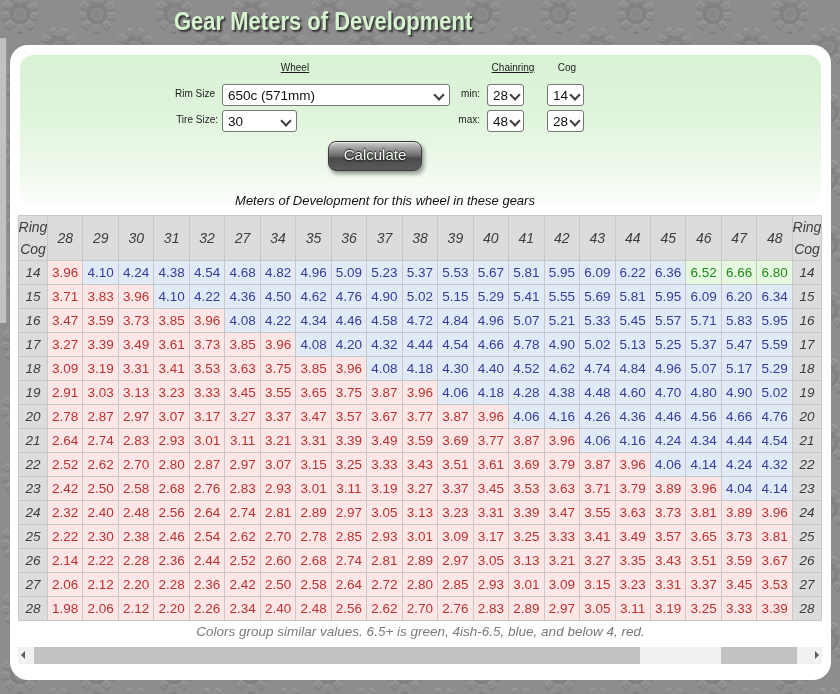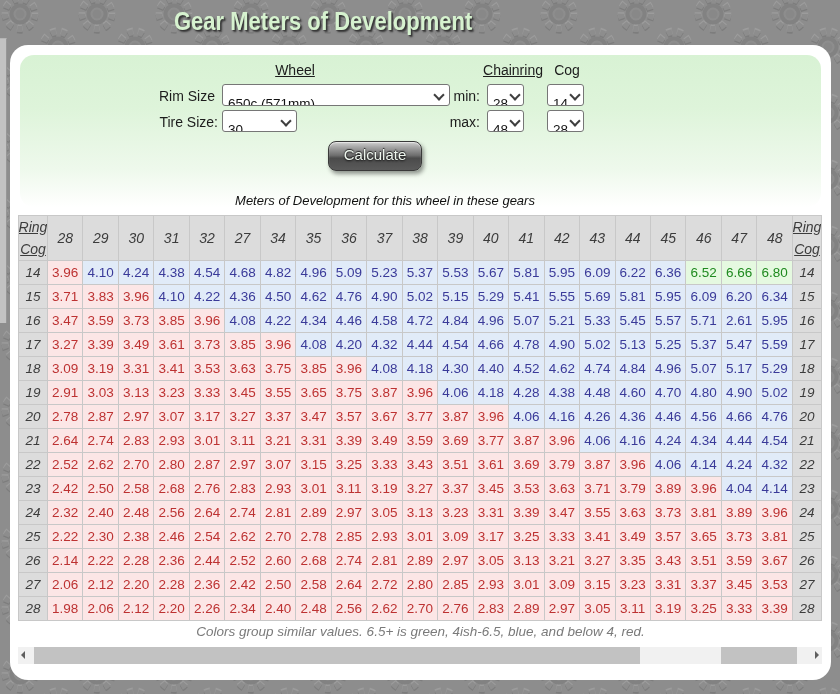--- a/index.html
+++ b/index.html
@@ -26,28 +26,28 @@
   .panel{
     position:absolute;left:10px;top:45px;width:821px;height:635px;z-index:1;
     background:var(--panel-bg);border-radius:18px;
   }
 
   .form-area{
     position:absolute;left:10px;top:10px;width:801px;height:152px;
     border-radius:14px;
     background:linear-gradient(180deg,var(--form-green) 0%,#def4da 35%,#eef9ec 75%,#ffffff 100%);
   }
-  .flabel{position:absolute;font-size:14px;color:var(--label-text);white-space:nowrap;}
+  .flabel{position:absolute;font-size:10px;color:var(--label-text);white-space:nowrap;}
   .underline{text-decoration:underline;}
   .t-center{text-align:center;}
   .t-right{text-align:right;}
 
   .sel{
     position:absolute;height:22px;background:#fff;border:1px solid #767676;border-radius:3px;
-    font-size:13.5px;color:#111;line-height:21px;padding:8px 18px 0 5px;box-sizing:border-box;
+    font-size:13.5px;color:#111;line-height:21px;padding:0 18px 0 5px;box-sizing:border-box;
     cursor:default;overflow:hidden;white-space:nowrap;
   }
   .chev{
     position:absolute;right:6px;top:6px;width:6px;height:6px;
     border:solid #3f3f3f;border-width:0 2px 2px 0;transform:rotate(45deg);
   }
 
   .calc-btn{
     position:absolute;left:308px;top:86px;width:92px;height:28px;
     border:1px solid #3a3a3a;border-radius:8px;
@@ -68,21 +68,21 @@
     border-collapse:collapse;table-layout:fixed;
     font-size:13.5px;border:1px solid var(--table-outer-border);
   }
   table.dev th,table.dev td{
     border:1px solid var(--cell-border);padding:0;text-align:center;overflow:hidden;
   }
   table.dev th{height:44px;background:var(--head-bg);color:var(--head-text);
     font-style:italic;font-weight:normal;font-size:14px;}
   table.dev td{height:23px;}
   td.rowlabel{background:var(--head-bg);color:var(--head-text);font-style:italic;}
-  th.corner{font-size:13px;text-decoration:underline;}
+  th.corner{font-size:13px;}
   .corner-in{display:flex;flex-direction:column;justify-content:space-between;
     height:38px;padding:2px 3px;}
   .corner-in span:first-child{align-self:center;}
   .corner-in span:last-child{align-self:center;}
   td.v-red{background:var(--red-bg);color:var(--red-text);}
   td.v-blue{background:var(--blue-bg);color:var(--blue-text);}
   td.v-green{background:var(--green-bg);color:var(--green-text);}
 
   .footnote{
     position:absolute;left:0;top:579px;width:100%;text-align:center;
@@ -271,21 +271,21 @@
           <td class="v-blue">4.58</td>
           <td class="v-blue">4.72</td>
           <td class="v-blue">4.84</td>
           <td class="v-blue">4.96</td>
           <td class="v-blue">5.07</td>
           <td class="v-blue">5.21</td>
           <td class="v-blue">5.33</td>
           <td class="v-blue">5.45</td>
           <td class="v-blue">5.57</td>
           <td class="v-blue">5.71</td>
-          <td class="v-blue">2.61</td>
+          <td class="v-blue">5.83</td>
           <td class="v-blue">5.95</td>
           <td class="rowlabel">16</td>
         </tr>
         <tr>
           <td class="rowlabel">17</td>
           <td class="v-red">3.27</td>
           <td class="v-red">3.39</td>
           <td class="v-red">3.49</td>
           <td class="v-red">3.61</td>
           <td class="v-red">3.73</td>

